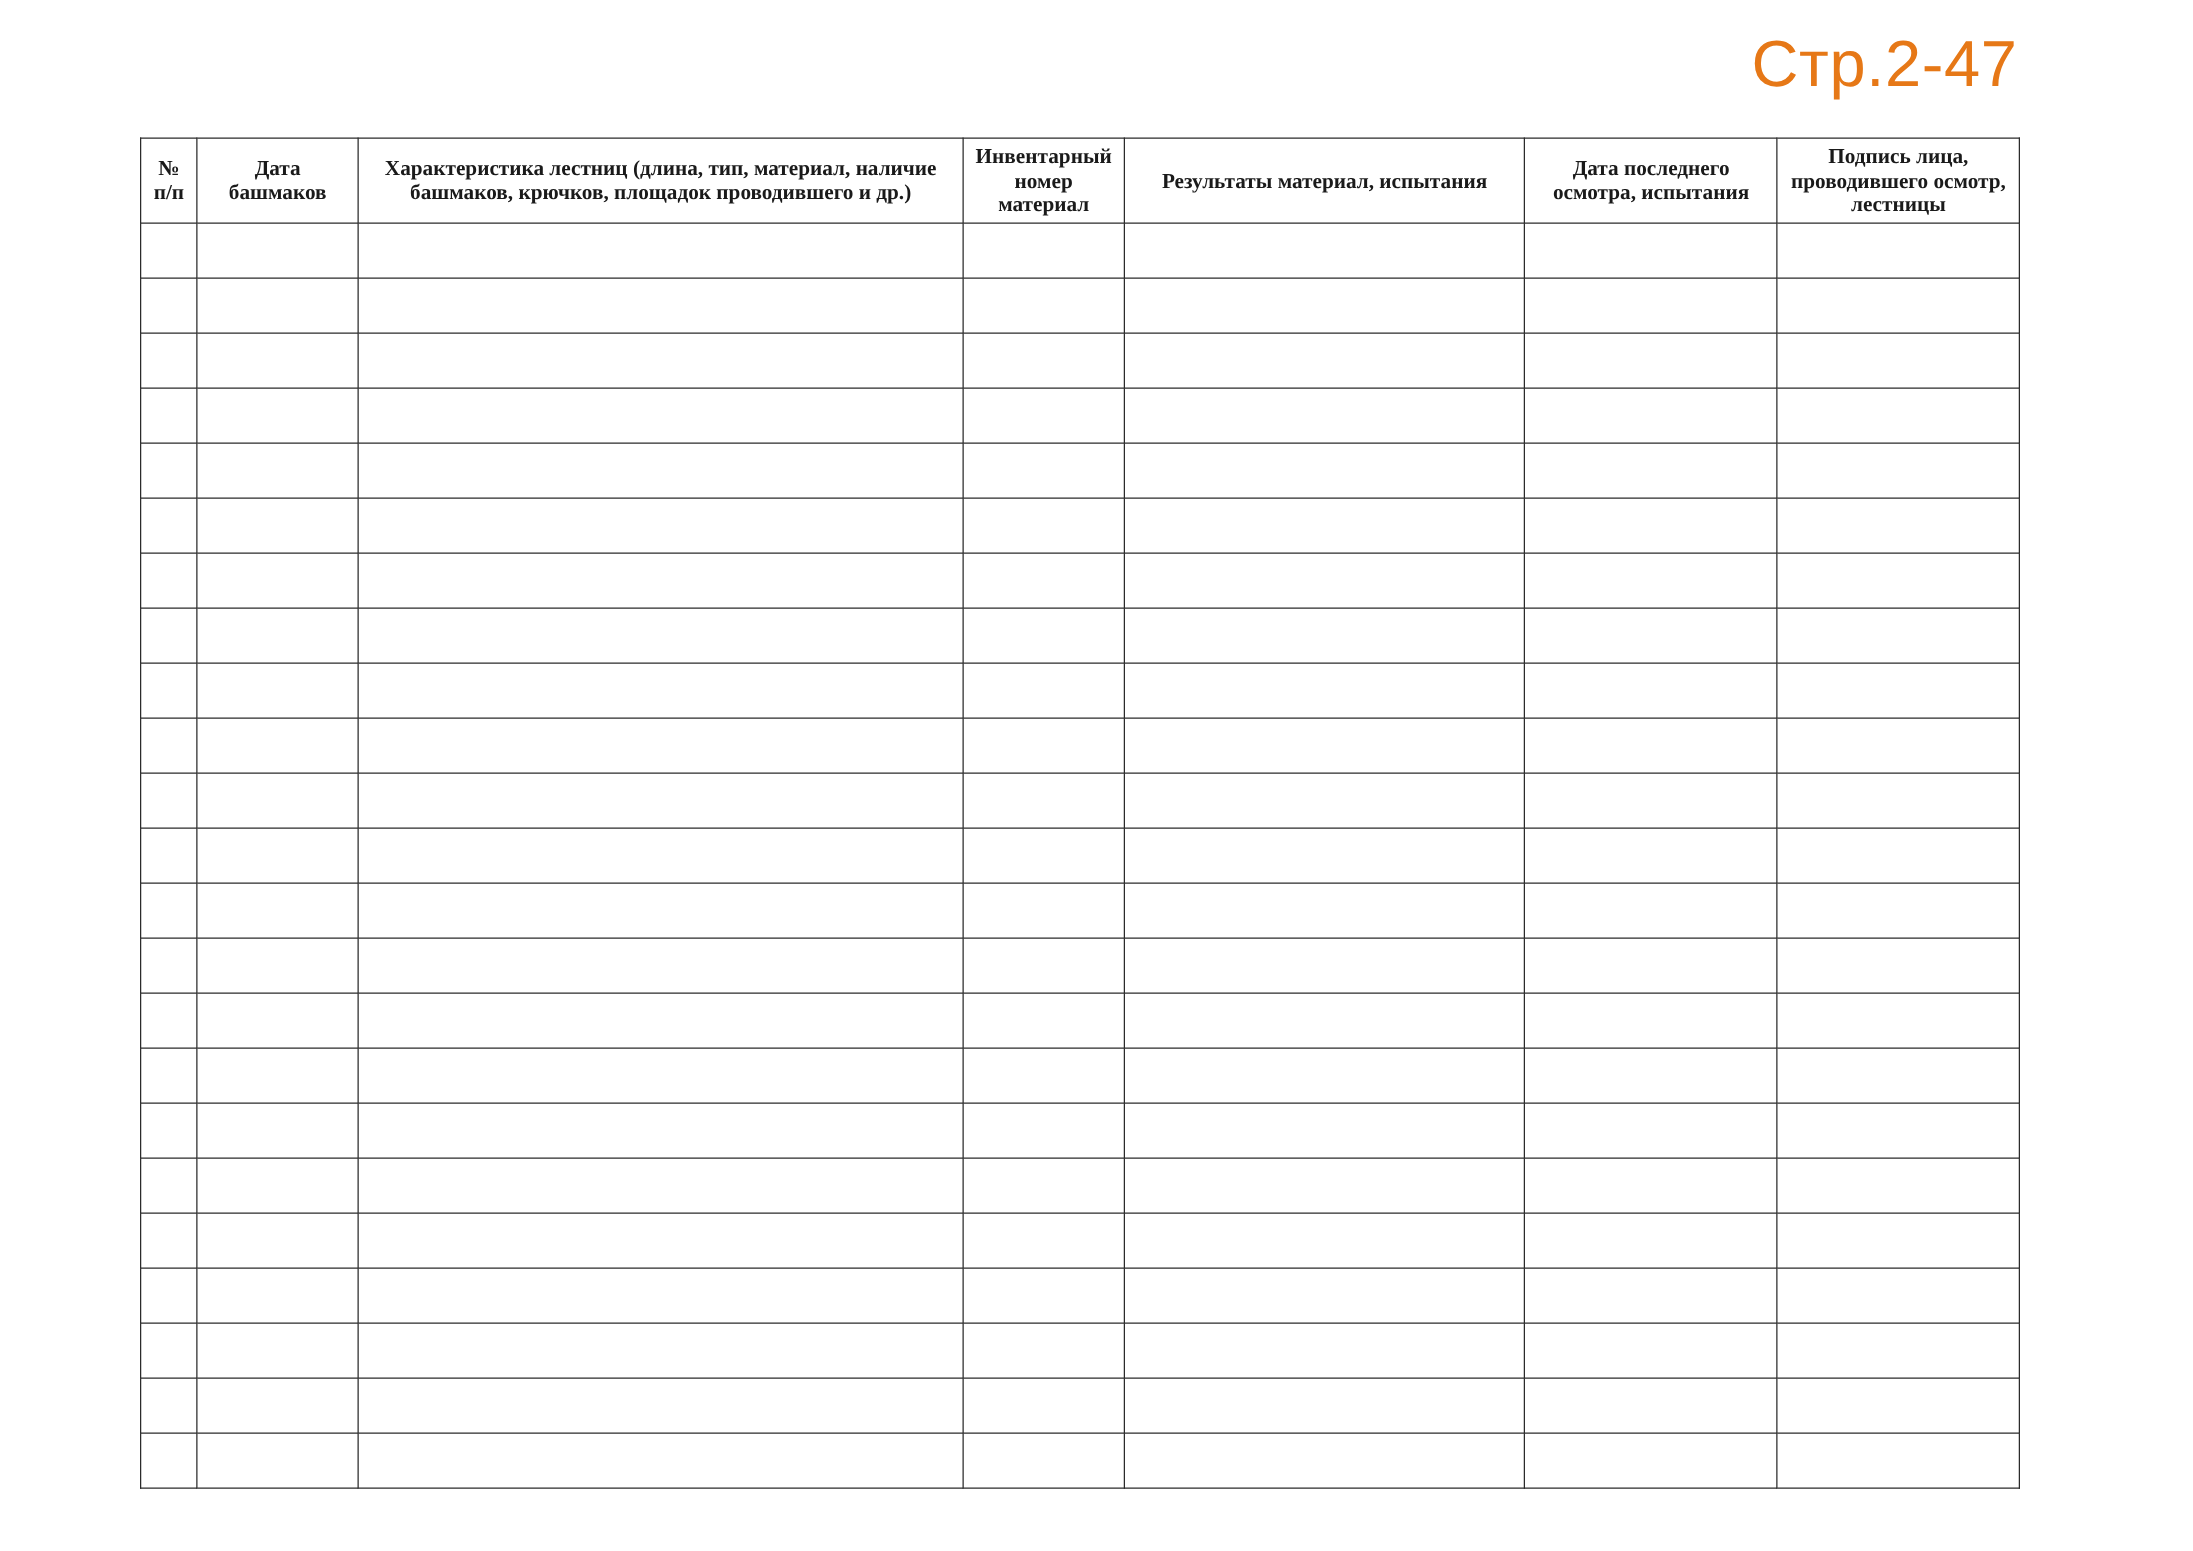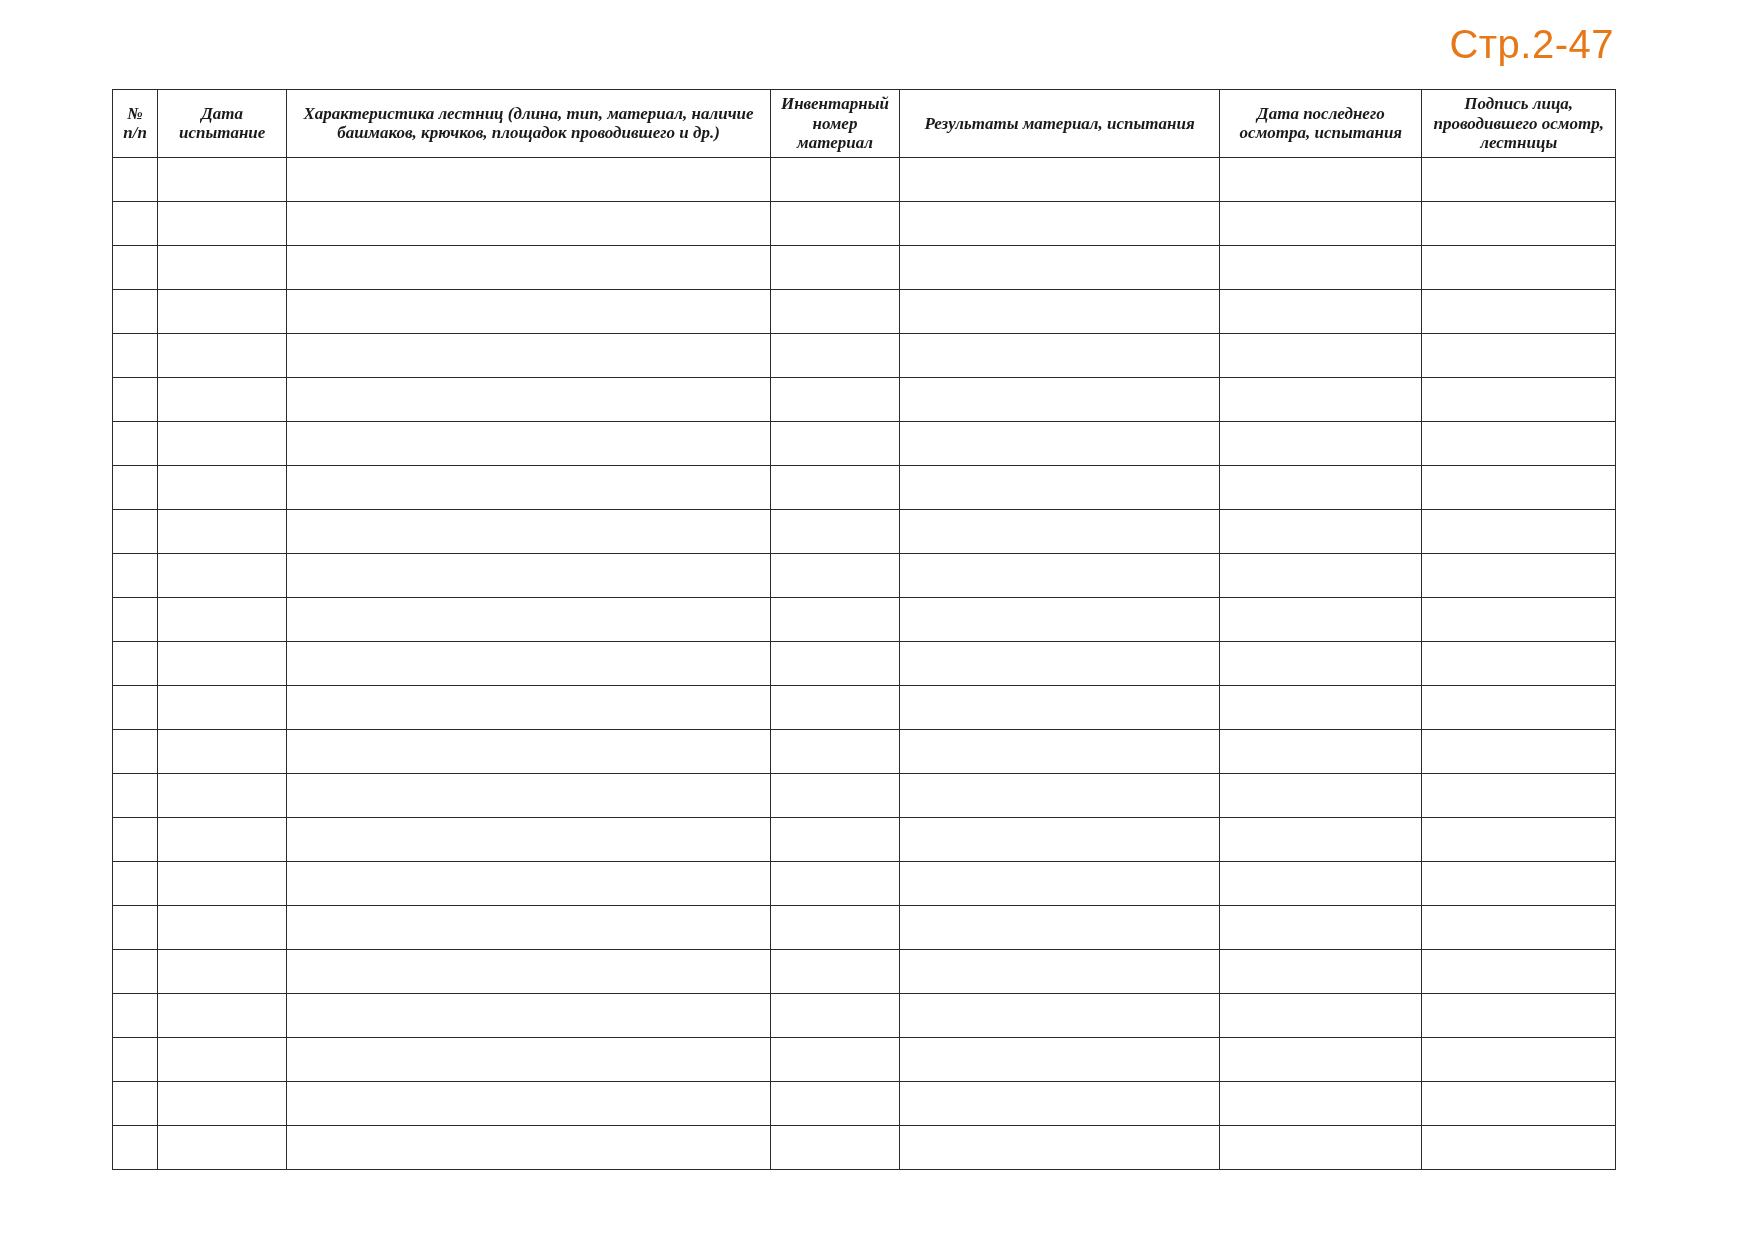--- a/index.html
+++ b/index.html
@@ -11,32 +11,31 @@
       background: #ffffff;
       width: 1754px;
       height: 1241px;
       font-family: "Times New Roman", Times, serif;
       position: relative;
     }
     .page-label {
       position: absolute;
       top: 22px;
       right: 140px;
-      font-size: 40px;
+      font-size: 52px;
       font-weight: 500;
       color: #e67817;
       font-family: Arial, Helvetica, sans-serif;
       letter-spacing: 0.5px;
     }
     .table-wrap {
       position: absolute;
-      top: 89px;
+      top: 110px;
       left: 112px;
       width: 1504px;
-      font-style: italic;
     }
     table {
       border-collapse: collapse;
       width: 100%;
       table-layout: fixed;
     }
     th, td {
       border: 1.5px solid #2b2b2b;
       vertical-align: middle;
       text-align: center;
@@ -72,21 +71,21 @@
         <col class="c2">
         <col class="c3">
         <col class="c4">
         <col class="c5">
         <col class="c6">
         <col class="c7">
     </colgroup>
     <thead>
       <tr>
         <th>№ п/п</th>
-        <th>Дата испытание</th>
+        <th>Дата башмаков</th>
         <th>Характеристика лестниц (длина, тип, материал, наличие башмаков, крючков, площадок проводившего и др.)</th>
         <th>Инвентарный номер материал</th>
         <th>Результаты материал, испытания</th>
         <th>Дата последнего осмотра, испытания</th>
         <th>Подпись лица, проводившего осмотр, лестницы</th>
       </tr>
     </thead>
     <tbody id="tbody">
     <tr>
           <td></td>

